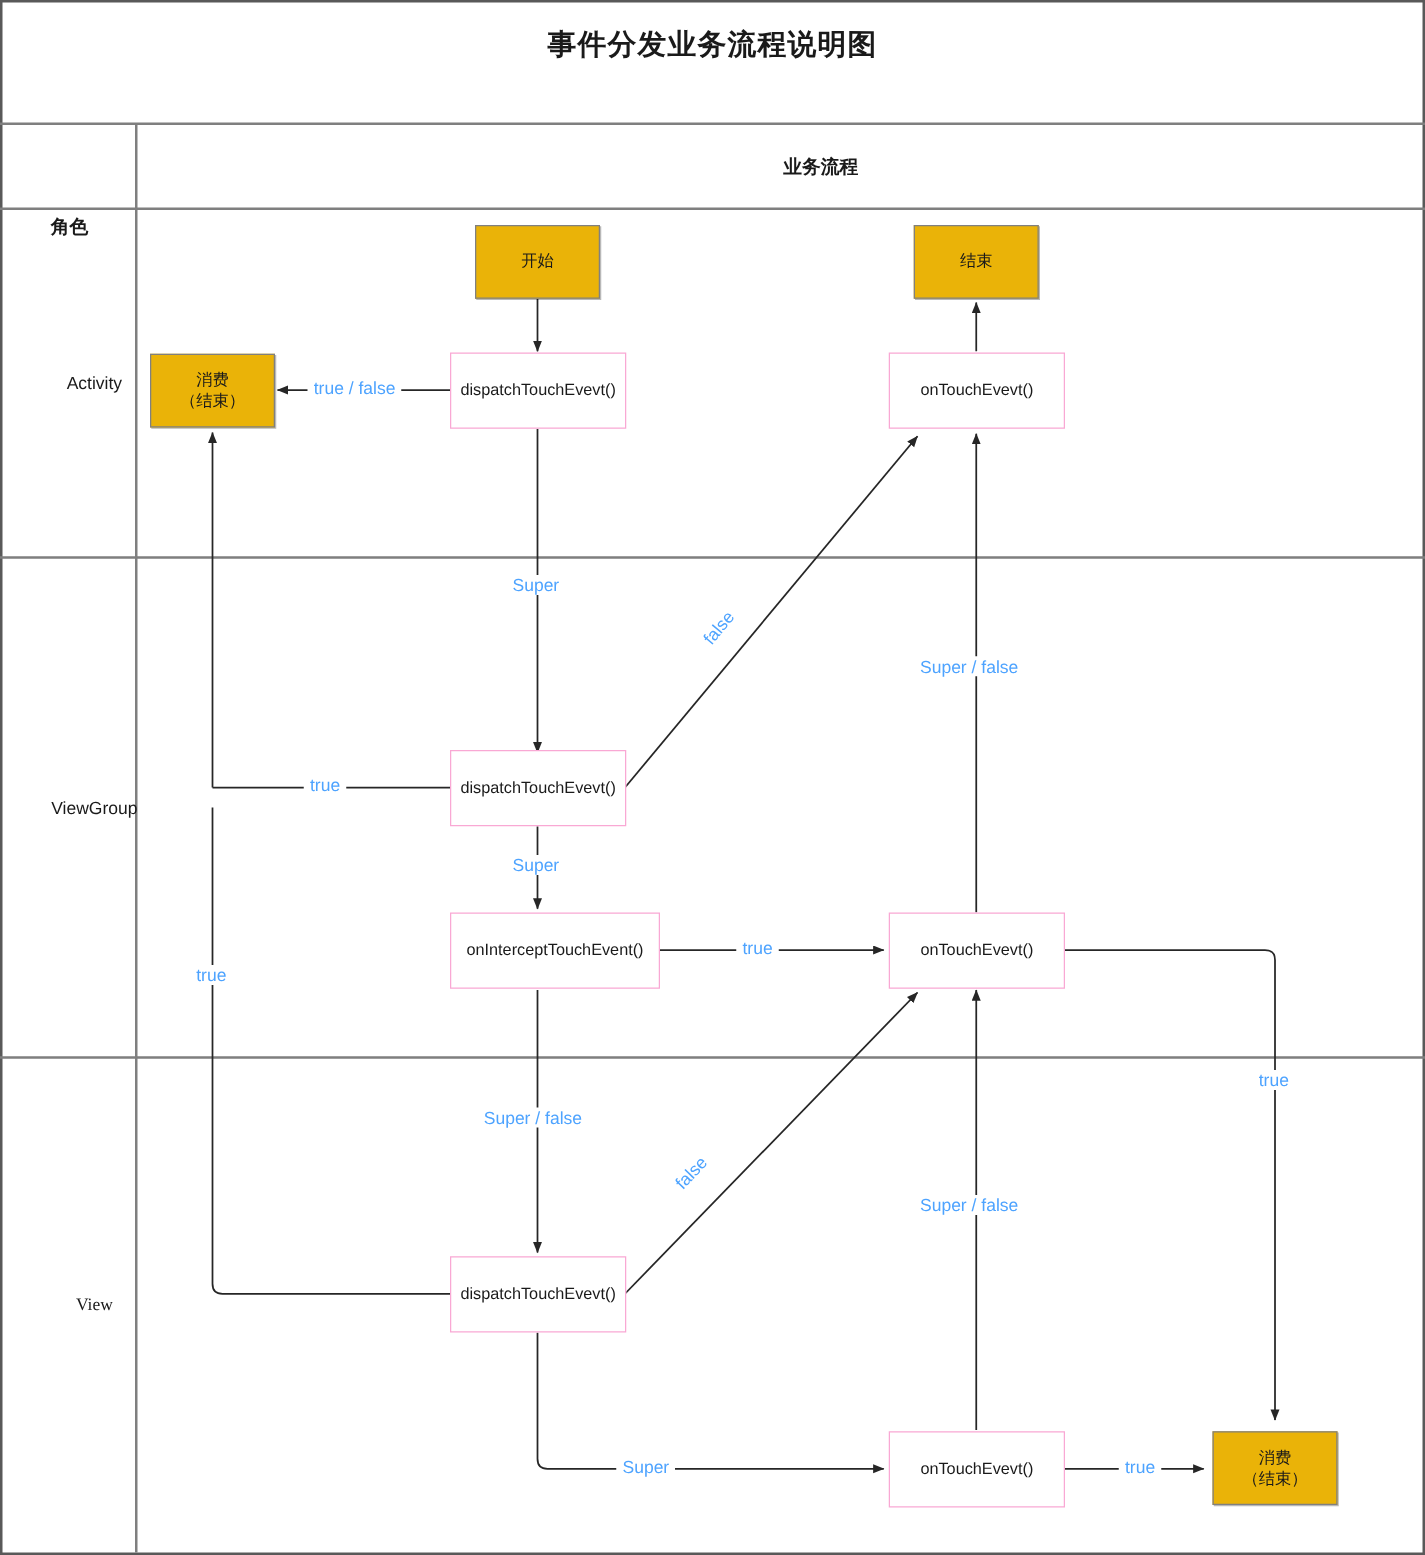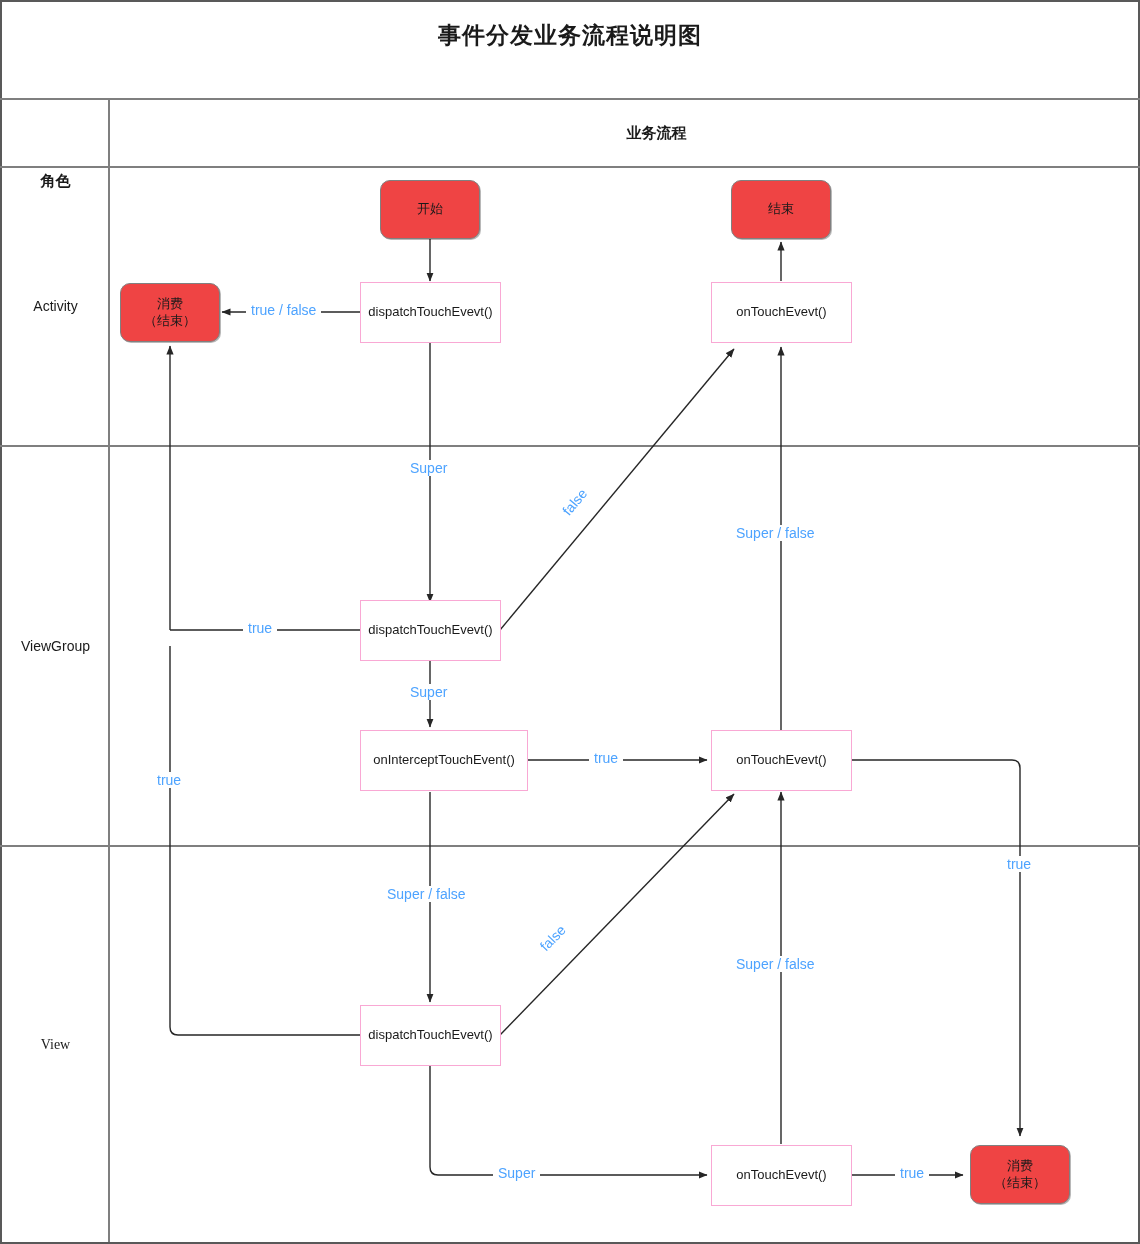--- a/index.html
+++ b/index.html
@@ -18,28 +18,28 @@
 
   .hdr-role{position:absolute;left:2px;top:100px;width:107px;height:66px;
             display:flex;align-items:center;justify-content:center;
             font-size:15px;font-weight:bold;color:#1a1a1a;margin-top:48px;}
   .hdr-flow{position:absolute;left:111px;top:100px;width:1027px;height:66px;
             display:flex;align-items:center;justify-content:center;
             font-size:15px;font-weight:bold;color:#1a1a1a;padding-left:32px;}
 
   .rowlabel{position:absolute;left:2px;width:107px;
             display:flex;align-items:center;justify-content:center;
-            font-size:14px;color:#1a1a1a;}
+            font-size:14px;color:#1a1a1a;padding-left:20px;}
 
   
   .node{position:absolute;box-sizing:border-box;display:flex;
         align-items:center;justify-content:center;text-align:center;
         font-size:13px;color:#1a1a1a;line-height:1.25;}
   .proc{background:#ffffff;border:1px solid #f9a8d4;}
-  .term{background:#ef4444;border:1px solid #808080;border-radius:10px;
+  .term{background:#eab308;border:1px solid #808080;border-radius:0;
         box-shadow:1px 1px 0 rgba(0,0,0,0.28);}
 
   
   .elabel{position:absolute;color:#4da3ff;font-size:14px;white-space:nowrap;
           background:#fff;padding:0 5px;}
   .elabel.rot{background:transparent;padding:0;transform-origin:center center;}
 
   svg.edges{position:absolute;left:0;top:0;width:1140px;height:1244px;
             pointer-events:none;}
 </style>

